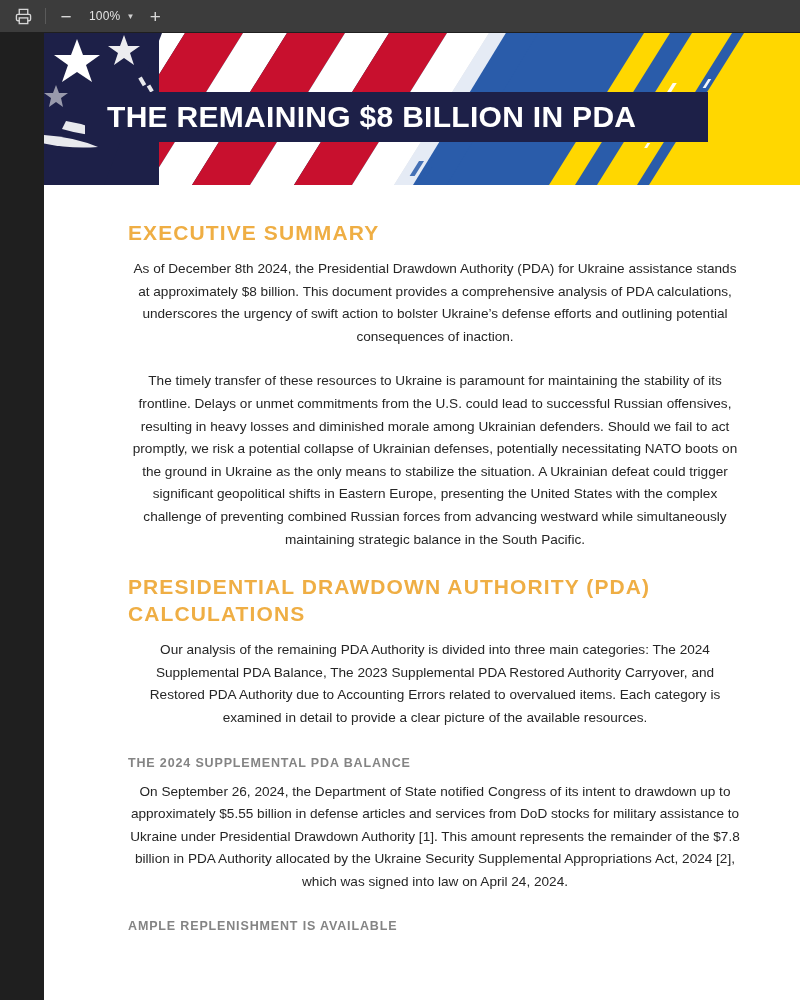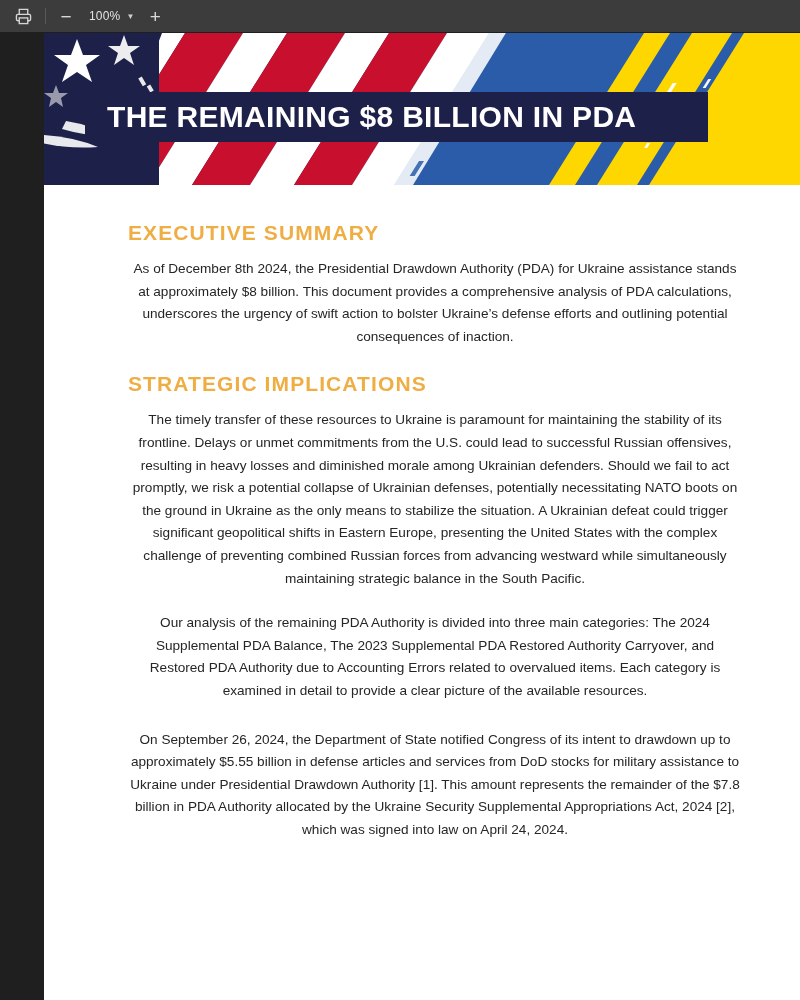--- a/index.html
+++ b/index.html
@@ -202,31 +202,35 @@
   </div>
 
   <div id="content">
 
     <div class="sec">
       <h2 class="sec-head">EXECUTIVE SUMMARY</h2>
       <p class="para">As of December 8th 2024, the Presidential Drawdown Authority (PDA) for Ukraine assistance stands at approximately $8 billion. This document provides a comprehensive analysis of PDA calculations, underscores the urgency of swift action to bolster Ukraine’s defense efforts and outlining potential consequences of inaction.</p>
     </div>
 
     <div class="sec">
-      <h2 class="sec-head">STRATEGIC IMPLICATIONS</h2>
       <p class="para">The timely transfer of these resources to Ukraine is paramount for maintaining the stability of its frontline. Delays or unmet commitments from the U.S. could lead to successful Russian offensives, resulting in heavy losses and diminished morale among Ukrainian defenders. Should we fail to act promptly, we risk a potential collapse of Ukrainian defenses, potentially necessitating NATO boots on the ground in Ukraine as the only means to stabilize the situation. A Ukrainian defeat could trigger significant geopolitical shifts in Eastern Europe, presenting the United States with the complex challenge of preventing combined Russian forces from advancing westward while simultaneously maintaining strategic balance in the South Pacific.</p>
     </div>
 
     <div class="sec-tight">
+      <h2 class="sec-head">PRESIDENTIAL DRAWDOWN AUTHORITY (PDA) CALCULATIONS</h2>
       <p class="para">Our analysis of the remaining PDA Authority is divided into three main categories: The 2024 Supplemental PDA Balance, The 2023 Supplemental PDA Restored Authority Carryover, and Restored PDA Authority due to Accounting Errors related to overvalued items. Each category is examined in detail to provide a clear picture of the available resources.</p>
     </div>
 
     <div class="gap-lg"></div>
 
     <div class="sec-tight">
+      <h3 class="sub-head">THE 2024 SUPPLEMENTAL PDA BALANCE</h3>
       <p class="para">On September 26, 2024, the Department of State notified Congress of its intent to drawdown up to approximately $5.55 billion in defense articles and services from DoD stocks for military assistance to Ukraine under Presidential Drawdown Authority [1]. This amount represents the remainder of the $7.8 billion in PDA Authority allocated by the Ukraine Security Supplemental Appropriations Act, 2024 [2], which was signed into law on April 24, 2024.</p>
     </div>
 
     <div class="gap-lg"></div>
 
+    <div>
+      <h3 class="sub-head">AMPLE REPLENISHMENT IS AVAILABLE</h3>
+    </div>
 
   </div>
 </div>
 
 </body></html>

